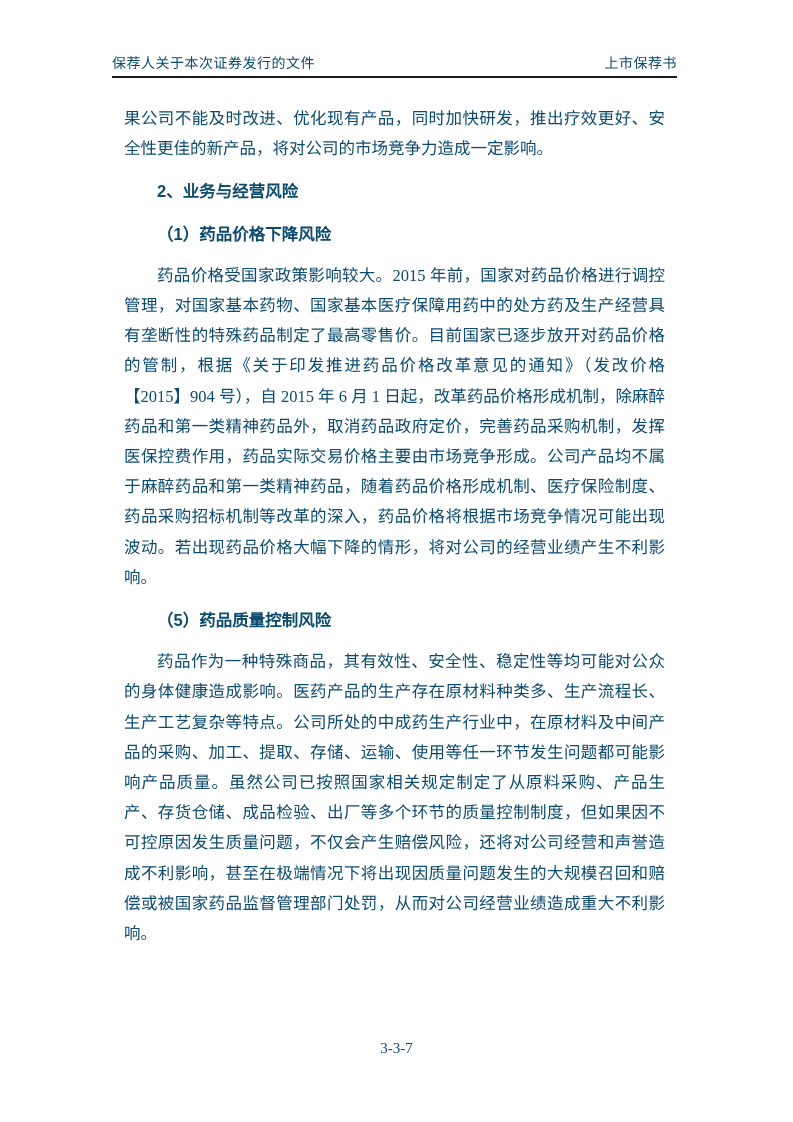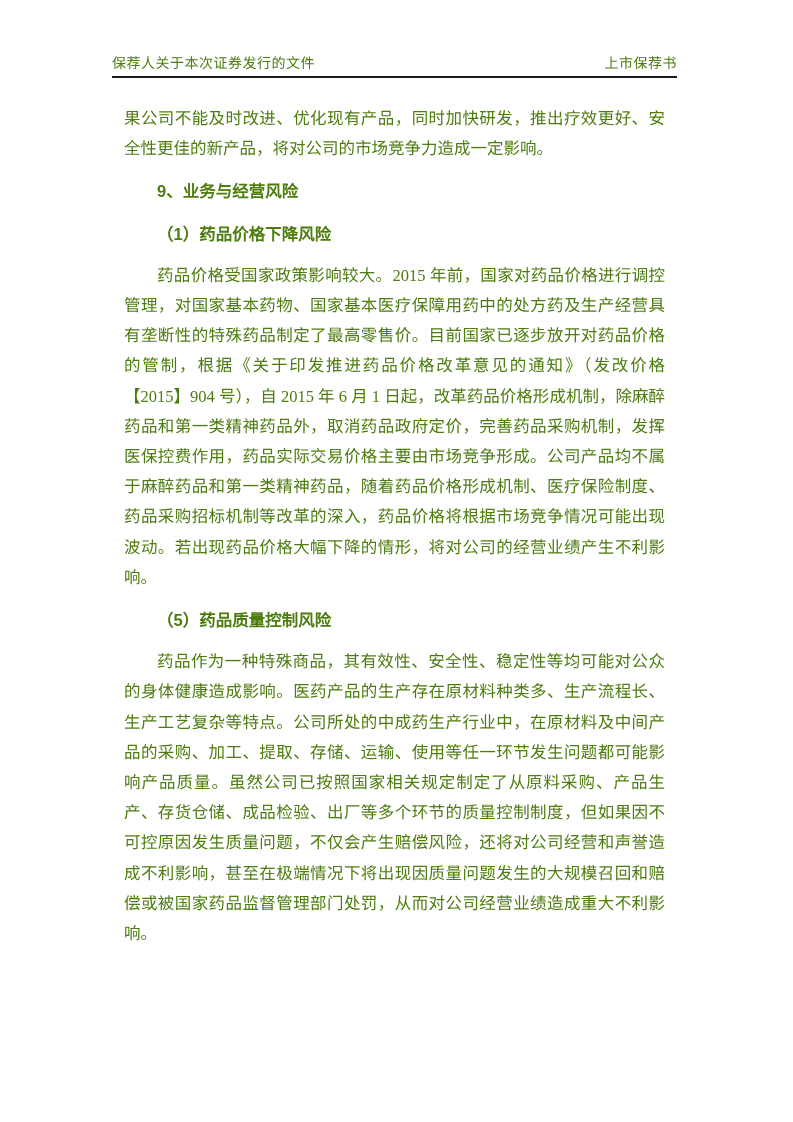--- a/index.html
+++ b/index.html
@@ -6,21 +6,21 @@
     margin: 0;
     padding: 0;
     background: #ffffff;
   }
   .page {
     position: relative;
     width: 793px;
     height: 1122px;
     margin: 0 auto;
     background: #ffffff;
-    color: #4d7c0f;
+    color: #0c4a6e;
     font-family: "Liberation Serif", "DejaVu Serif", serif;
     overflow: hidden;
     box-sizing: border-box;
   }
   
   .page-header {
     position: absolute;
     left: 112px;
     right: 116px;
     top: 55px;
@@ -93,25 +93,28 @@
 
   <div class="page-header">
     <span class="hdr-left">保荐人关于本次证券发行的文件</span>
     <span class="hdr-right">上市保荐书</span>
   </div>
 
   <div class="doc-body">
 
     <p class="para para-intro">果公司不能及时改进、优化现有产品，同时加快研发，推出疗效更好、安全性更佳的新产品，将对公司的市场竞争力造成一定影响。</p>
 
-    <p class="heading heading-section">9、业务与经营风险</p>
+    <p class="heading heading-section">2、业务与经营风险</p>
 
     <p class="heading heading-sub-1">（1）药品价格下降风险</p>
     <p class="para">药品价格受国家政策影响较大。2015 年前，国家对药品价格进行调控管理，对国家基本药物、国家基本医疗保障用药中的处方药及生产经营具有垄断性的特殊药品制定了最高零售价。目前国家已逐步放开对药品价格的管制，根据《关于印发推进药品价格改革意见的通知》（发改价格【2015】904 号），自 2015 年 6 月 1 日起，改革药品价格形成机制，除麻醉药品和第一类精神药品外，取消药品政府定价，完善药品采购机制，发挥医保控费作用，药品实际交易价格主要由市场竞争形成。公司产品均不属于麻醉药品和第一类精神药品，随着药品价格形成机制、医疗保险制度、药品采购招标机制等改革的深入，药品价格将根据市场竞争情况可能出现波动。若出现药品价格大幅下降的情形，将对公司的经营业绩产生不利影响。</p>
 
 
     <p class="heading heading-sub-3">（5）药品质量控制风险</p>
     <p class="para para-3">药品作为一种特殊商品，其有效性、安全性、稳定性等均可能对公众的身体健康造成影响。医药产品的生产存在原材料种类多、生产流程长、生产工艺复杂等特点。公司所处的中成药生产行业中，在原材料及中间产品的采购、加工、提取、存储、运输、使用等任一环节发生问题都可能影响产品质量。虽然公司已按照国家相关规定制定了从原料采购、产品生产、存货仓储、成品检验、出厂等多个环节的质量控制制度，但如果因不可控原因发生质量问题，不仅会产生赔偿风险，还将对公司经营和声誉造成不利影响，甚至在极端情况下将出现因质量问题发生的大规模召回和赔偿或被国家药品监督管理部门处罚，从而对公司经营业绩造成重大不利影响。</p>
 
   </div>
 
+  <div class="page-footer">
+    <span>3-3-7</span>
+  </div>
 
 </div>
 
 </body></html>

